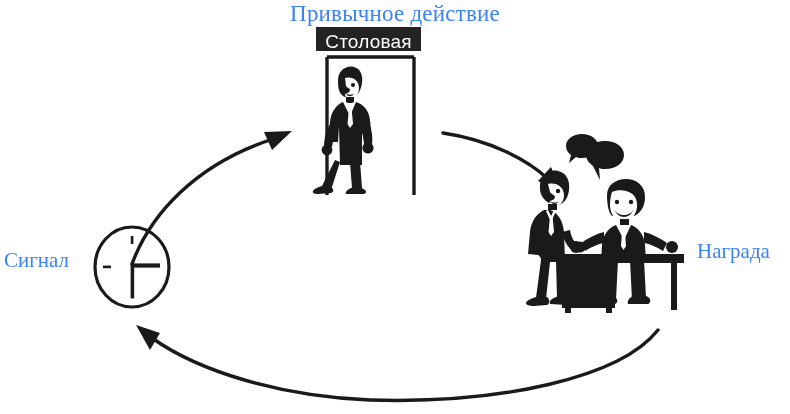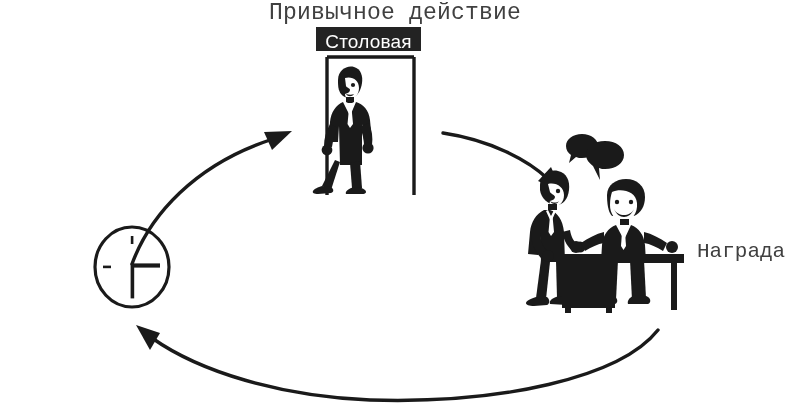--- a/index.html
+++ b/index.html
@@ -20,22 +20,22 @@
   #habit-loop-svg {
     position: absolute;
     left: 0;
     top: 0;
     width: 790px;
     height: 414px;
     display: block;
   }
   .dg-label {
     position: absolute;
-    color: #404040;
-    font-family: Liberation Mono, monospace;
+    color: #3b82f6;
+    font-family: Liberation Serif, serif;
     white-space: nowrap;
     line-height: 1;
   }
   #label-habit {
     left: 0;
     top: 2px;
     width: 790px;
     text-align: center;
     font-size: 23px;
     letter-spacing: 0.2px;
@@ -236,16 +236,17 @@
       <rect x="671" y="263" width="6" height="47"></rect>
     </g>
   </svg>
 
   <div class="dg-label" id="label-habit">Привычное действие</div>
 
   <div id="sign-cafeteria">
     <span id="sign-cafeteria-text">Столовая</span>
   </div>
 
+  <div class="dg-label" id="label-cue">Сигнал</div>
 
   <div class="dg-label" id="label-reward">Награда</div>
 
 </div>
 
 </body></html>

